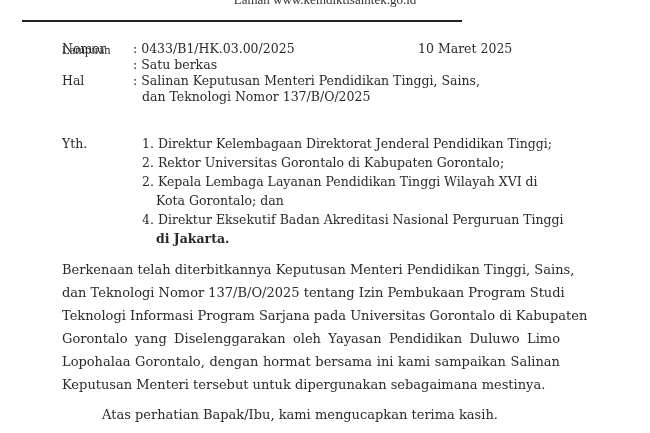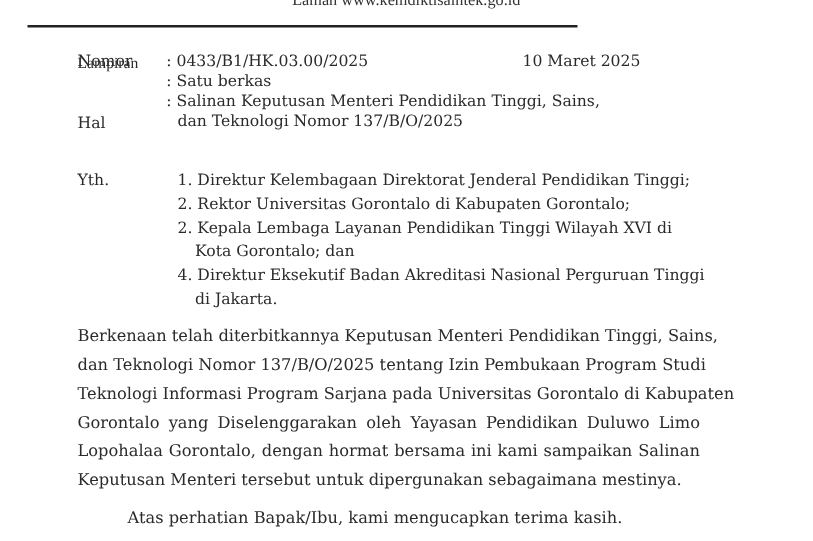--- a/index.html
+++ b/index.html
@@ -25,31 +25,31 @@
 <div class="abs hdr">Laman www.kemdiktisaintek.go.id</div>
 <div class="rule"></div>
 
 <div class="abs meta lbl" style="top:41px;">Nomor</div>
 <div class="abs meta val" style="top:41px;">: 0433/B1/HK.03.00/2025</div>
 <div class="abs meta date" style="top:41px;">10 Maret 2025</div>
 
 <div class="abs meta lbl" style="top:43px;font-family:Liberation Serif, serif;">Lampiran</div>
 <div class="abs meta val" style="top:57px;">: Satu berkas</div>
 
-<div class="abs meta lbl" style="top:73px;margin-top:17px;">Hal</div>
+<div class="abs meta lbl" style="top:73px;">Hal</div>
 <div class="abs meta val" style="top:73px;">: Salinan Keputusan Menteri Pendidikan Tinggi, Sains,</div>
 <div class="abs meta" style="top:89px; left:142px;">dan Teknologi Nomor 137/B/O/2025</div>
 
 <div class="abs meta yth" style="top:136px;">Yth.</div>
 <div class="abs li" style="top:136px;text-align:center;">1. Direktur Kelembagaan Direktorat Jenderal Pendidikan Tinggi;</div>
 <div class="abs li" style="top:155px;">2. Rektor Universitas Gorontalo di Kabupaten Gorontalo;</div>
 <div class="abs li" style="top:174px;">2. Kepala Lembaga Layanan Pendidikan Tinggi Wilayah XVI di</div>
 <div class="abs li" style="top:193px; left:156px;">Kota Gorontalo; dan</div>
 <div class="abs li" style="top:212px;">4. Direktur Eksekutif Badan Akreditasi Nasional Perguruan Tinggi</div>
-<div class="abs li" style="top:231px; left:156px;">di Jakarta.</div>
+<div class="abs li" style="top:231px; left:156px;font-weight:bold;">di Jakarta.</div>
 
 <div class="abs body-p" style="top:262px;">
     <span class="just">Berkenaan telah diterbitkannya Keputusan Menteri Pendidikan Tinggi, Sains,</span>
   </div>
 <div class="abs body-p" style="top:285px;">
     <span class="just">dan Teknologi Nomor 137/B/O/2025 tentang Izin Pembukaan Program Studi</span>
   </div>
 <div class="abs body-p" style="top:308px;">
     <span class="just">Teknologi Informasi Program Sarjana pada Universitas Gorontalo di Kabupaten</span>
   </div>

